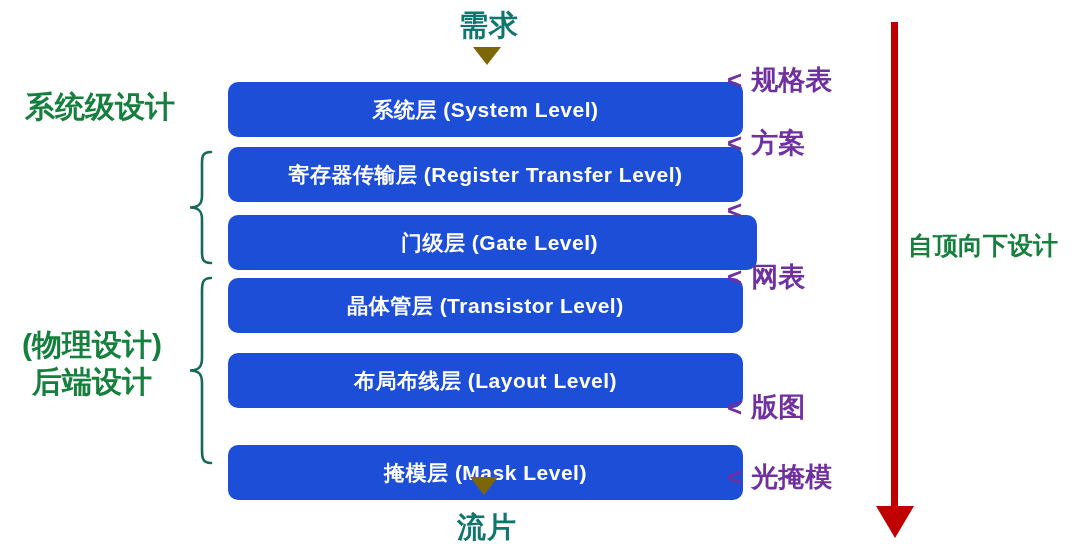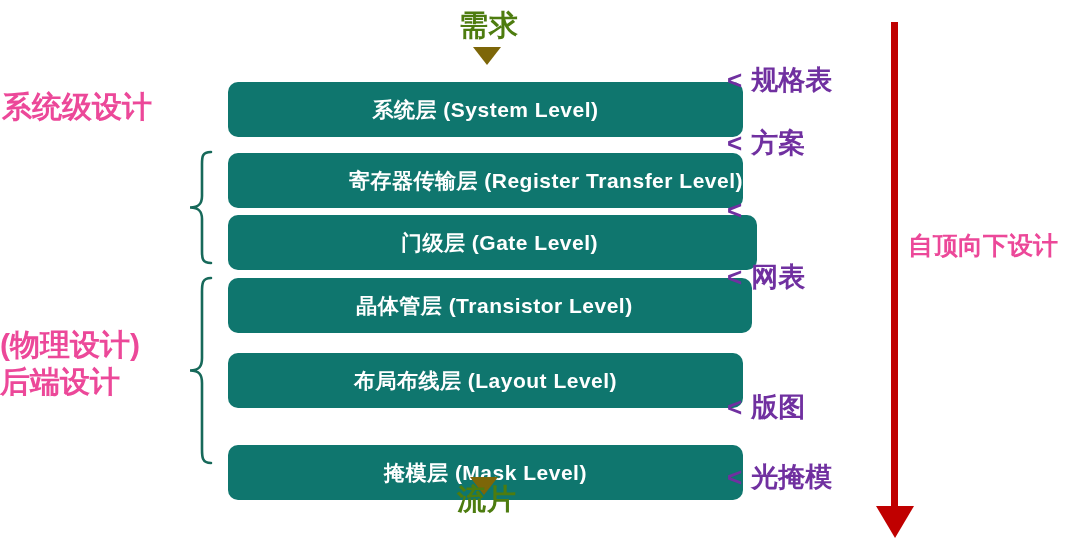--- a/index.html
+++ b/index.html
@@ -1,69 +1,69 @@
 <!DOCTYPE html>
 <html><head>
 <meta charset="utf-8">
 <style>
   html,body{margin:0;padding:0;background:#ffffff;}
   body{font-family:"Liberation Sans","DejaVu Sans",sans-serif;}
   .stage{position:relative;width:1080px;height:555px;background:#ffffff;overflow:hidden;}
 
   
-  .flow-label{position:absolute;width:130px;text-align:center;font-size:29px;font-weight:bold;color:#4d7c0f;letter-spacing:1px;}
+  .flow-label{position:absolute;width:130px;text-align:center;font-size:29px;font-weight:bold;color:#0f766e;letter-spacing:1px;}
   .flow-top{left:424px;top:6px;}
-  .flow-bottom{left:422px;top:480px;}
+  .flow-bottom{left:422px;top:508px;}
 
   
   .tri-down{position:absolute;width:0;height:0;border-left:14px solid transparent;border-right:14px solid transparent;border-top:18px solid #7D6608;}
   .tri-top{left:473px;top:47px;}
   .tri-bottom{left:470px;top:477px;}
 
   
-  .level-box{position:absolute;left:228px;width:515px;height:55px;background:#0f766e;border-radius:10px;display:flex;align-items:center;justify-content:center;}
+  .level-box{position:absolute;left:228px;width:515px;height:55px;background:#1d4ed8;border-radius:10px;display:flex;align-items:center;justify-content:center;}
   .level-box span{color:#ffffff;font-weight:bold;font-size:21px;letter-spacing:0.5px;white-space:nowrap;}
 
   
-  .stage-label{position:absolute;text-align:left;color:#ec4899;font-weight:bold;font-size:30px;line-height:37px;white-space:nowrap;}
+  .stage-label{position:absolute;text-align:center;color:#15803d;font-weight:bold;font-size:30px;line-height:37px;white-space:nowrap;}
   .sl-1{left:2px;top:88px;width:196px;}
   .sl-2{left:0px;top:176px;width:184px;}
   .sl-3{left:0px;top:326px;width:184px;}
 
   
   .brace{position:absolute;left:186px;width:28px;}
   .brace svg{display:block;}
 
   
   .output{position:absolute;left:727px;transform:translateY(-50%);color:#7030A0;font-weight:bold;font-size:27px;white-space:nowrap;display:flex;align-items:center;}
   .output .marker{margin-right:9px;font-size:26px;}
 
   
   .red-line{position:absolute;left:891px;top:22px;width:7px;height:488px;background:#C00000;}
   .red-head{position:absolute;left:876px;top:506px;width:0;height:0;border-left:19px solid transparent;border-right:19px solid transparent;border-top:32px solid #C00000;}
-  .topdown-label{position:absolute;left:908px;top:228px;width:172px;color:#ec4899;font-weight:bold;font-size:25px;line-height:34px;white-space:nowrap;}
+  .topdown-label{position:absolute;left:908px;top:228px;width:172px;color:#15803d;font-weight:bold;font-size:25px;line-height:34px;white-space:nowrap;}
 </style>
 </head>
 <body>
 
 <div class="stage">
 
   <div class="flow-label flow-top">需求</div>
   <div class="tri-down tri-top"></div>
 
   <div class="level-box" style="top:82px;">
     <span>系统层 (System Level)</span>
   </div>
-  <div class="level-box" style="top:153px;justify-content:flex-end;">
+  <div class="level-box" style="top:147px;">
     <span>寄存器传输层 (Register Transfer Level)</span>
   </div>
   <div class="level-box" style="top:215px;padding-left:14px;">
     <span>门级层 (Gate Level)</span>
   </div>
-  <div class="level-box" style="top:278px;padding-left:9px;">
+  <div class="level-box" style="top:278px;">
     <span>晶体管层 (Transistor Level)</span>
   </div>
   <div class="level-box" style="top:342px;margin-top:11px;">
     <span>布局布线层 (Layout Level)</span>
   </div>
   <div class="level-box" style="top:408px;margin-top:37px;">
     <span>掩模层 (Mask Level)</span>
   </div>
 
   <div class="tri-down tri-bottom"></div>

